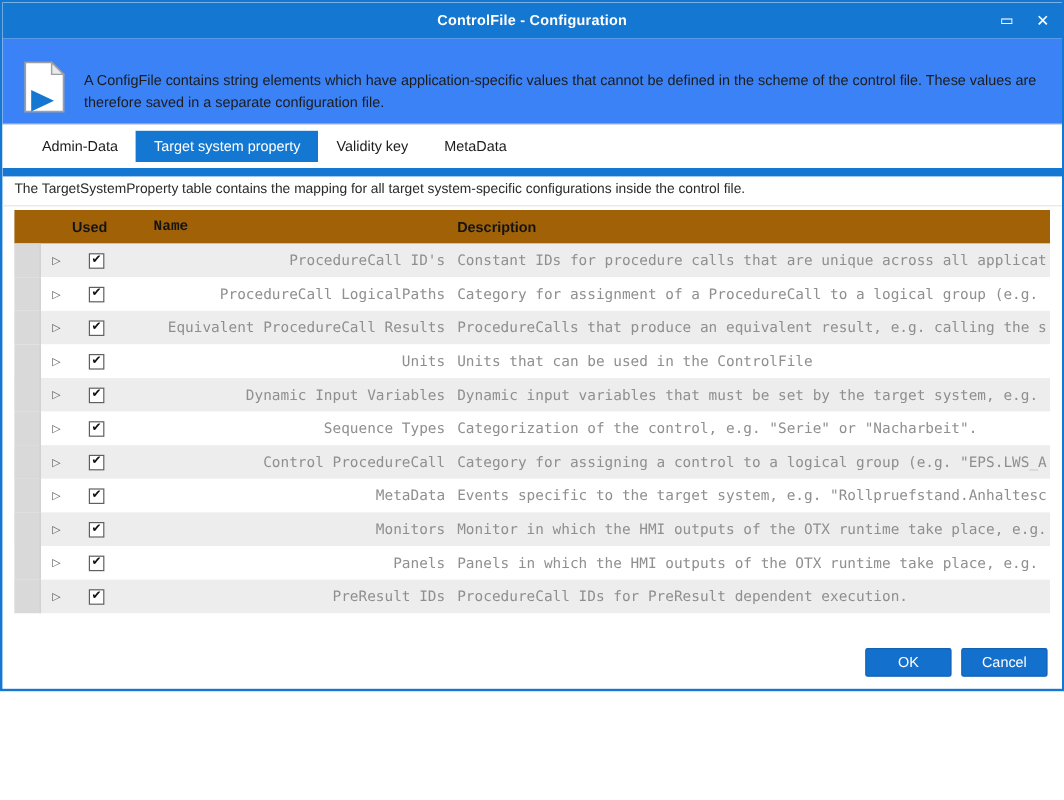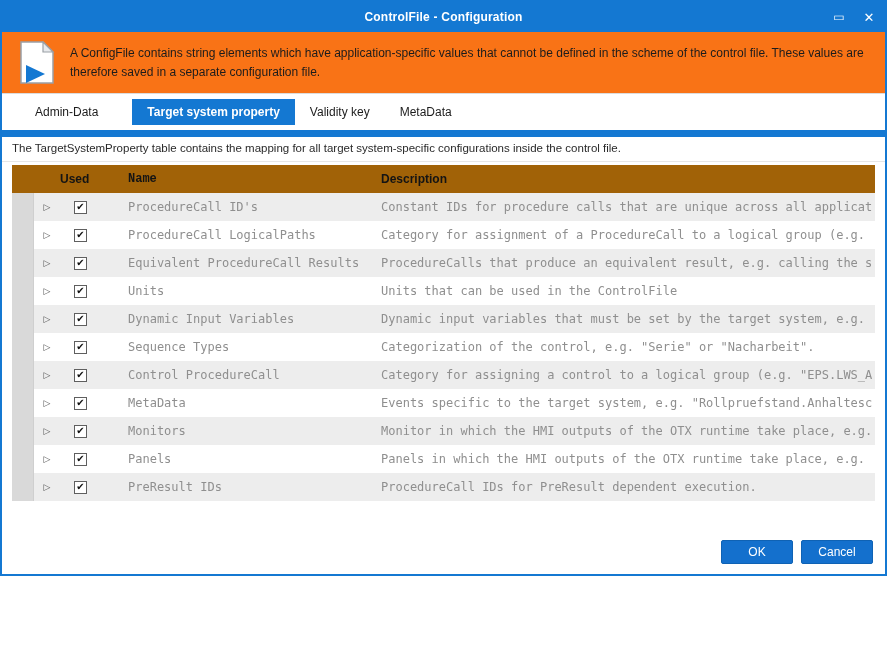--- a/index.html
+++ b/index.html
@@ -31,44 +31,44 @@
   }
   .win-btn {
     color: #ffffff; font-size: 13px; line-height: 1; cursor: default;
     width: 16px; text-align: center;
   }
   .win-btn.max { font-size: 12px; }
 
   
   .header-strip {
     flex: 0 0 60px;
-    background: #f97316;
+    background: #3b82f6;
     border-bottom: 1px solid #dcdcdc;
-    display: flex; align-items: center;
-    padding: 9px 14px 8px 16px;
+    display: flex; align-items: flex-end;
+    padding: 19px 14px 8px 16px;
     gap: 14px;
   }
   .file-icon { width: 38px; height: 44px; flex: 0 0 38px; }
   .header-desc {
     font-size: 12px; color: #1c1c1c; line-height: 1.55; max-width: 800px;
   }
 
   
   .tabs-area { flex: 0 0 43px; background: #ffffff; position: relative; }
   .tabs {
     display: flex; align-items: center;
     padding-left: 18px; height: 36px;
   }
   .tab {
     font-size: 12px; color: #1c1c1c;
     padding: 6px 15px 6px 15px;
     cursor: default; white-space: nowrap;
   }
   .tab.active {
-    background: #1478d2; color: #ffffff; font-weight: bold; margin-left: 19px;
+    background: #1478d2; color: #ffffff; font-weight: normal;
   }
   .tab-bar { height: 7px; background: #1478d2; width: 100%; }
 
   
   .table-intro {
     flex: 0 0 25px;
     font-size: 11.5px; color: #2a2a2a;
     padding: 5px 10px 4px 10px;
     border-bottom: 1px solid #e6e6e6;
     white-space: nowrap; overflow: hidden;
@@ -93,21 +93,21 @@
     width: 13px; height: 13px; background: #ffffff;
     border: 1px solid #5f5f5f;
     display: inline-flex; align-items: center; justify-content: center;
   }
   .checkbox .check { font-size: 10px; color: #111; line-height: 1; }
   .cell-name, .cell-desc {
     font-family: "DejaVu Sans Mono", monospace;
     font-size: 12px; color: #8f8f8f;
     white-space: nowrap; overflow: hidden;
   }
-  .cell-name { padding-left: 12px; }
+  .cell-name { padding-left: 12px; text-align: right; }
   .cell-desc { padding-left: 10px; }
 
   
   .footer {
     position: absolute; right: 12px; bottom: 10px;
     display: flex; gap: 8px;
   }
   .btn {
     min-width: 72px; height: 24px;
     background: #1470cd; color: #ffffff;

